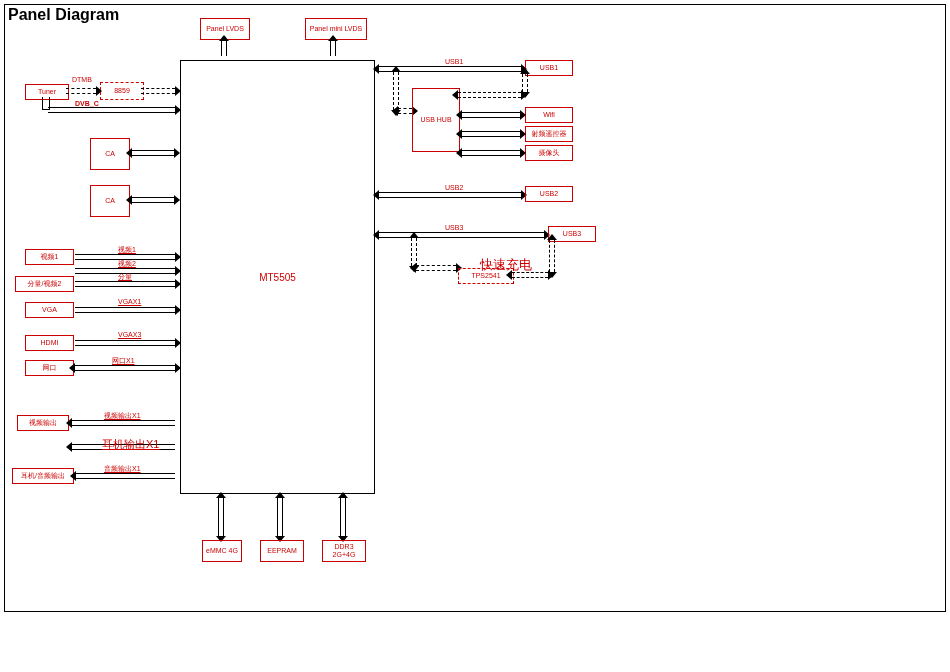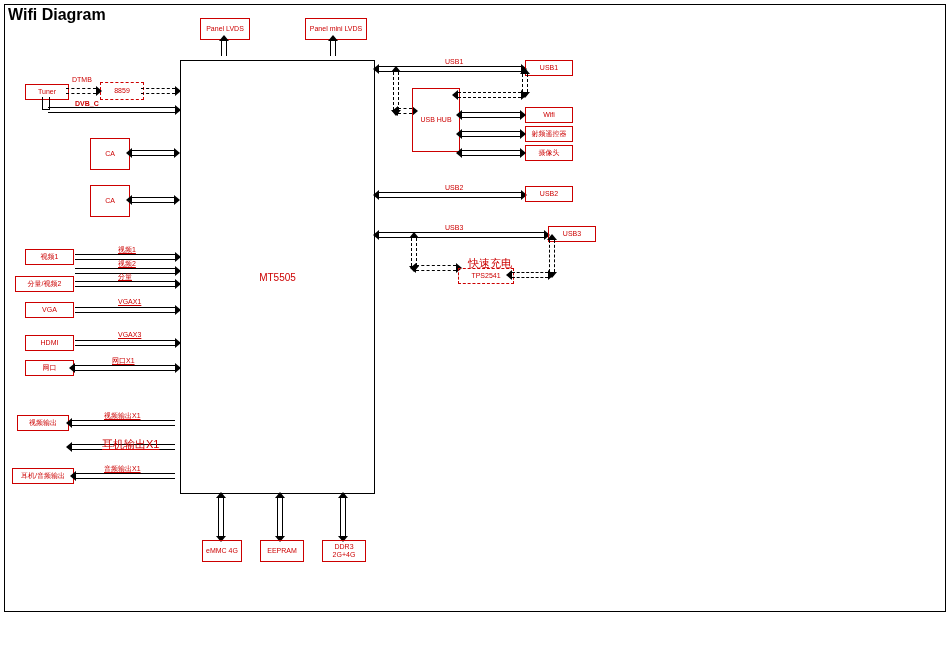--- a/index.html
+++ b/index.html
@@ -93,21 +93,21 @@
       position:absolute;
       border-top:1px solid #000;
       border-bottom:1px solid #000;
       height:3px;
     }
   </style>
 </head>
 <body>
 
 <div class="page-border"></div>
-<div class="title">Wifi Diagram</div>
+<div class="title">Panel Diagram</div>
 
 <div class="main-chip" style="left:180px;top:60px;width:193px;height:432px">MT5505</div>
 
 <div class="box" style="left:200px;top:18px;width:46px;height:18px">Panel
 LVDS</div>
 <div class="arrow-v up" style="left:221px;top:41px;height:15px"></div>
 <div class="box" style="left:305px;top:18px;width:58px;height:18px">Panel
 mini LVDS</div>
 <div class="arrow-v up" style="left:330px;top:41px;height:15px"></div>
 
@@ -188,16 +188,16 @@
 <div class="arrow-h bi" style="left:379px;top:192px;width:142px"></div>
 <div class="label" style="left:445px;top:184px">USB2</div>
 <div class="box" style="left:525px;top:186px;width:44px;height:12px">USB2</div>
 
 <div class="arrow-h bi" style="left:379px;top:232px;width:165px"></div>
 <div class="label" style="left:445px;top:224px">USB3</div>
 <div class="box" style="left:548px;top:226px;width:44px;height:12px">USB3</div>
 
 <div class="arrow-v bi dashed" style="left:411px;top:238px;height:28px"></div>
 <div class="arrow-h bi dashed" style="left:416px;top:265px;width:40px"></div>
-<div class="label" style="left:468px;top:256px;font-size:11px">快速充电</div>
+<div class="label" style="left:480px;top:256px;font-size:13px">快速充电</div>
 <div class="box dashed" style="left:458px;top:268px;width:52px;height:12px;border-bottom-style:dashed">TPS2541</div>
 <div class="arrow-h bi dashed" style="left:512px;top:272px;width:36px"></div>
 <div class="arrow-v bi dashed" style="left:549px;top:240px;height:32px"></div>
 
 </body></html>

